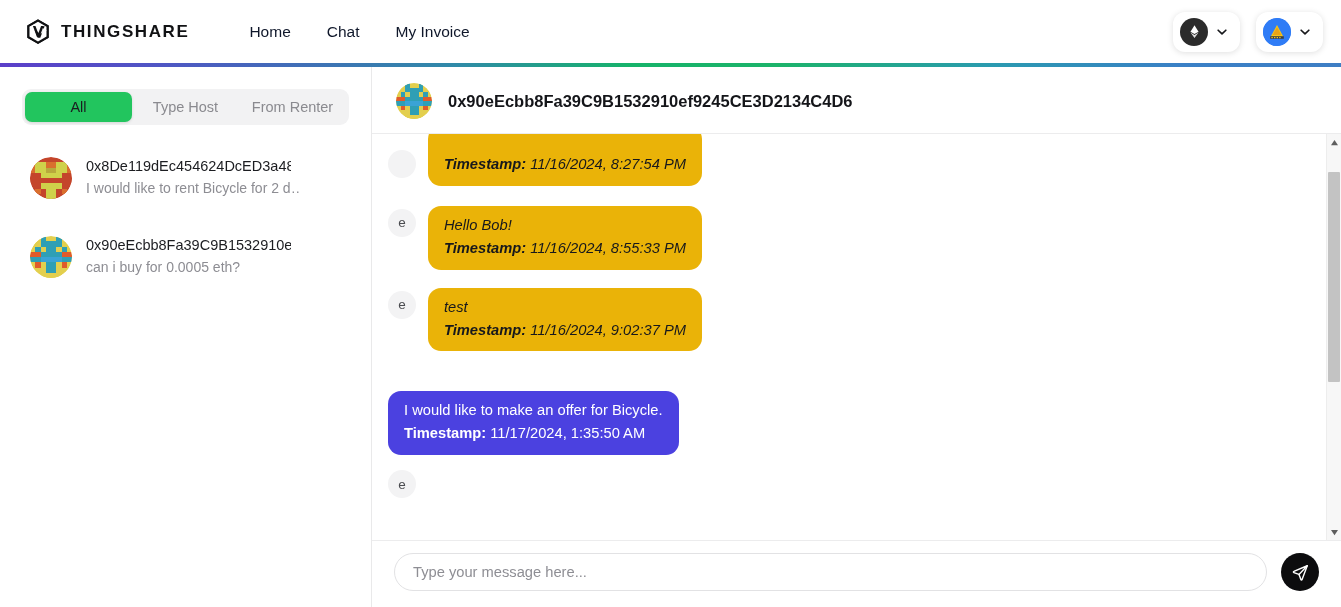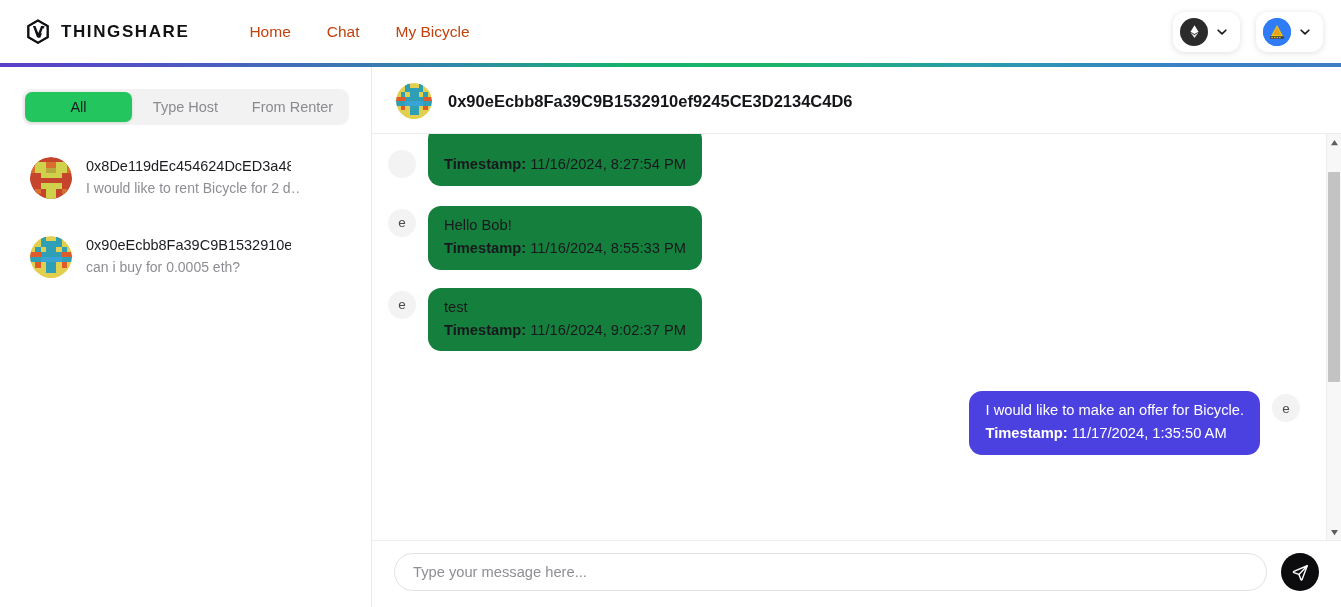--- a/index.html
+++ b/index.html
@@ -34,21 +34,21 @@
     letter-spacing: 1.6px;
     color: #111214;
   }
   .nav-links {
     display: flex;
     align-items: center;
     gap: 36px;
   }
   .nav-link {
     font-size: 15.5px;
-    color: #c2410c;
+    color: #0f172a;
     cursor: pointer;
     text-decoration: none;
   }
   .nav-right {
     margin-left: auto;
     display: flex;
     align-items: center;
     gap: 16px;
   }
   .pill {
@@ -213,22 +213,23 @@
     margin-top: 3px;
   }
   .bubble {
     border-radius: 13px;
     padding: 9px 16px 11px 16px;
     font-size: 14.7px;
     line-height: 1.42;
     max-width: 540px;
   }
   .bubble.in {
-    background: #15803d;
+    background: #eab308;
     color: #17181c;
+    font-style: italic;
   }
   .bubble.out {
     background: #4b41e0;
     color: #ffffff;
   }
   .bubble .ts-label { font-weight: 700; }
   .bubble .body-line { margin-bottom: 2px; }
 
   
   .msg-row.clipped {
@@ -333,21 +334,21 @@
         <path d="M6.2 10.4 13 6.6 26 14.3l-6.8 3.8z" fill="#ffffff" opacity="0.95"></path>
         <path d="M10.2 9.2h2.9l3.2 8.6 3.2-8.6h2.9l-4.7 12.4h-2.9z" fill="#111214"></path>
       </svg>
     </span>
     <span class="brand-name">THINGSHARE</span>
   </div>
 
   <nav class="nav-links">
     <span class="nav-link">Home</span>
     <span class="nav-link">Chat</span>
-    <span class="nav-link">My Bicycle</span>
+    <span class="nav-link">My Invoice</span>
   </nav>
 
   <div class="nav-right">
 
     <div class="pill">
       <span class="eth-badge">
         <svg viewBox="0 0 20 20" width="15" height="15" aria-hidden="true">
           <path d="M10 1.5 4.6 10.2 10 13.4l5.4-3.2z" fill="#ffffff"></path>
           <path d="M10 14.6 4.6 11.4 10 18.5l5.4-7.1z" fill="#ffffff" opacity="0.85"></path>
         </svg>
@@ -525,21 +526,21 @@
           <div class="mini-avatar">e</div>
           <div class="bubble in">
             <div class="body-line">test</div>
             <div>
               <span class="ts-label">Timestamp:</span>
               <span>11/16/2024, 9:02:37 PM</span>
             </div>
           </div>
         </div>
 
-        <div class="msg-row out" style="margin-top:40px;">
+        <div class="msg-row out" style="margin-top:40px;flex-direction:column;">
           <div class="bubble out">
             <div class="body-line">I would like to make an offer for Bicycle.</div>
             <div>
               <span class="ts-label">Timestamp:</span>
               <span>11/17/2024, 1:35:50 AM</span>
             </div>
           </div>
           <div class="mini-avatar">e</div>
         </div>
 

